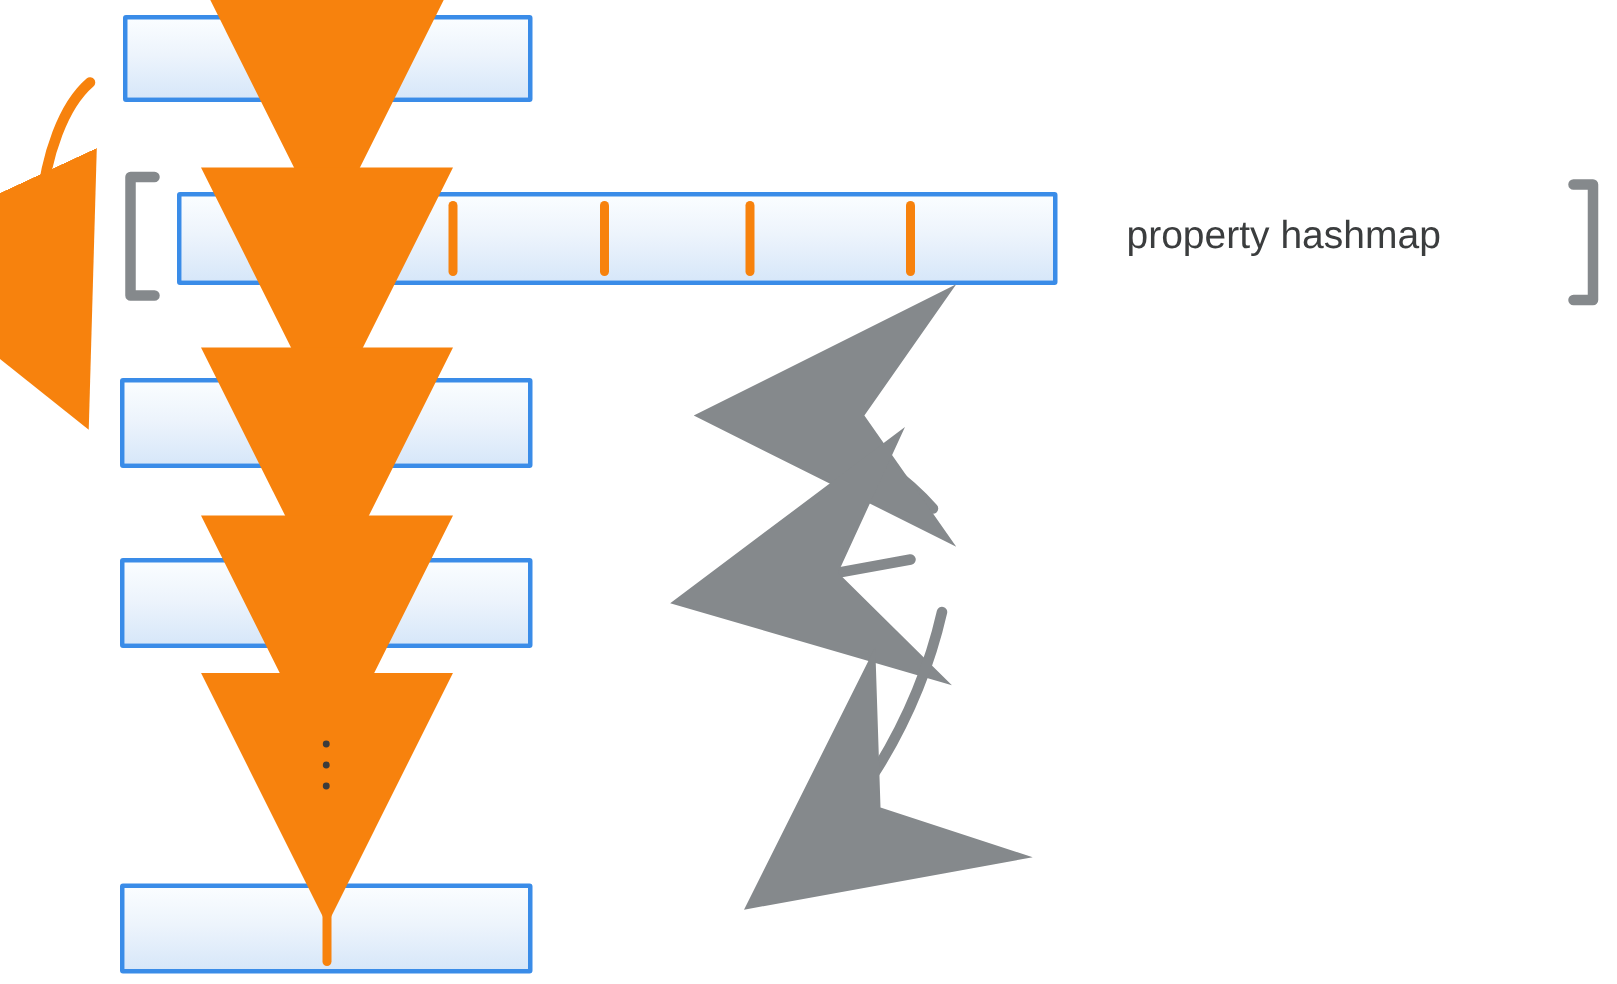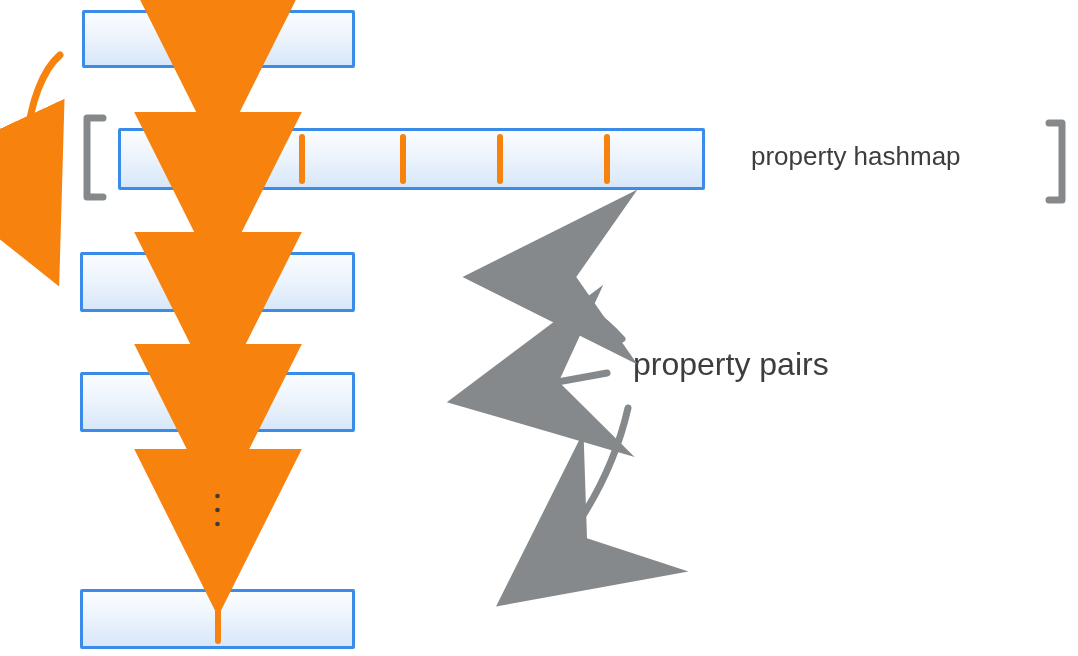--- a/index.html
+++ b/index.html
@@ -111,21 +111,20 @@
     <div class="divider"></div>
   </div>
   <div class="box pair-box pair-2">
     <div class="divider"></div>
   </div>
   <div class="box pair-box pair-3">
     <div class="divider"></div>
   </div>
 
   <div class="annotation hashmap-label">property hashmap</div>
-  <div class="annotation pairs-label">property pairs</div>
 
   <svg class="arrow-layer" viewBox="0 0 1078 656" xmlns="http://www.w3.org/2000/svg">
     <defs>
       <marker id="mOrange" viewBox="0 0 10 10" refX="8" refY="5" markerWidth="24" markerHeight="24" orient="auto">
         <path d="M0,0 L10,5 L0,10 z" class="orange-fill"></path>
       </marker>
       <marker id="mGray" viewBox="0 0 12 12" refX="10" refY="6" markerWidth="30" markerHeight="30" orient="auto">
         <path d="M1,1 L11,6 L1,11 L4.5,6 z" class="gray-fill"></path>
       </marker>
     </defs>

